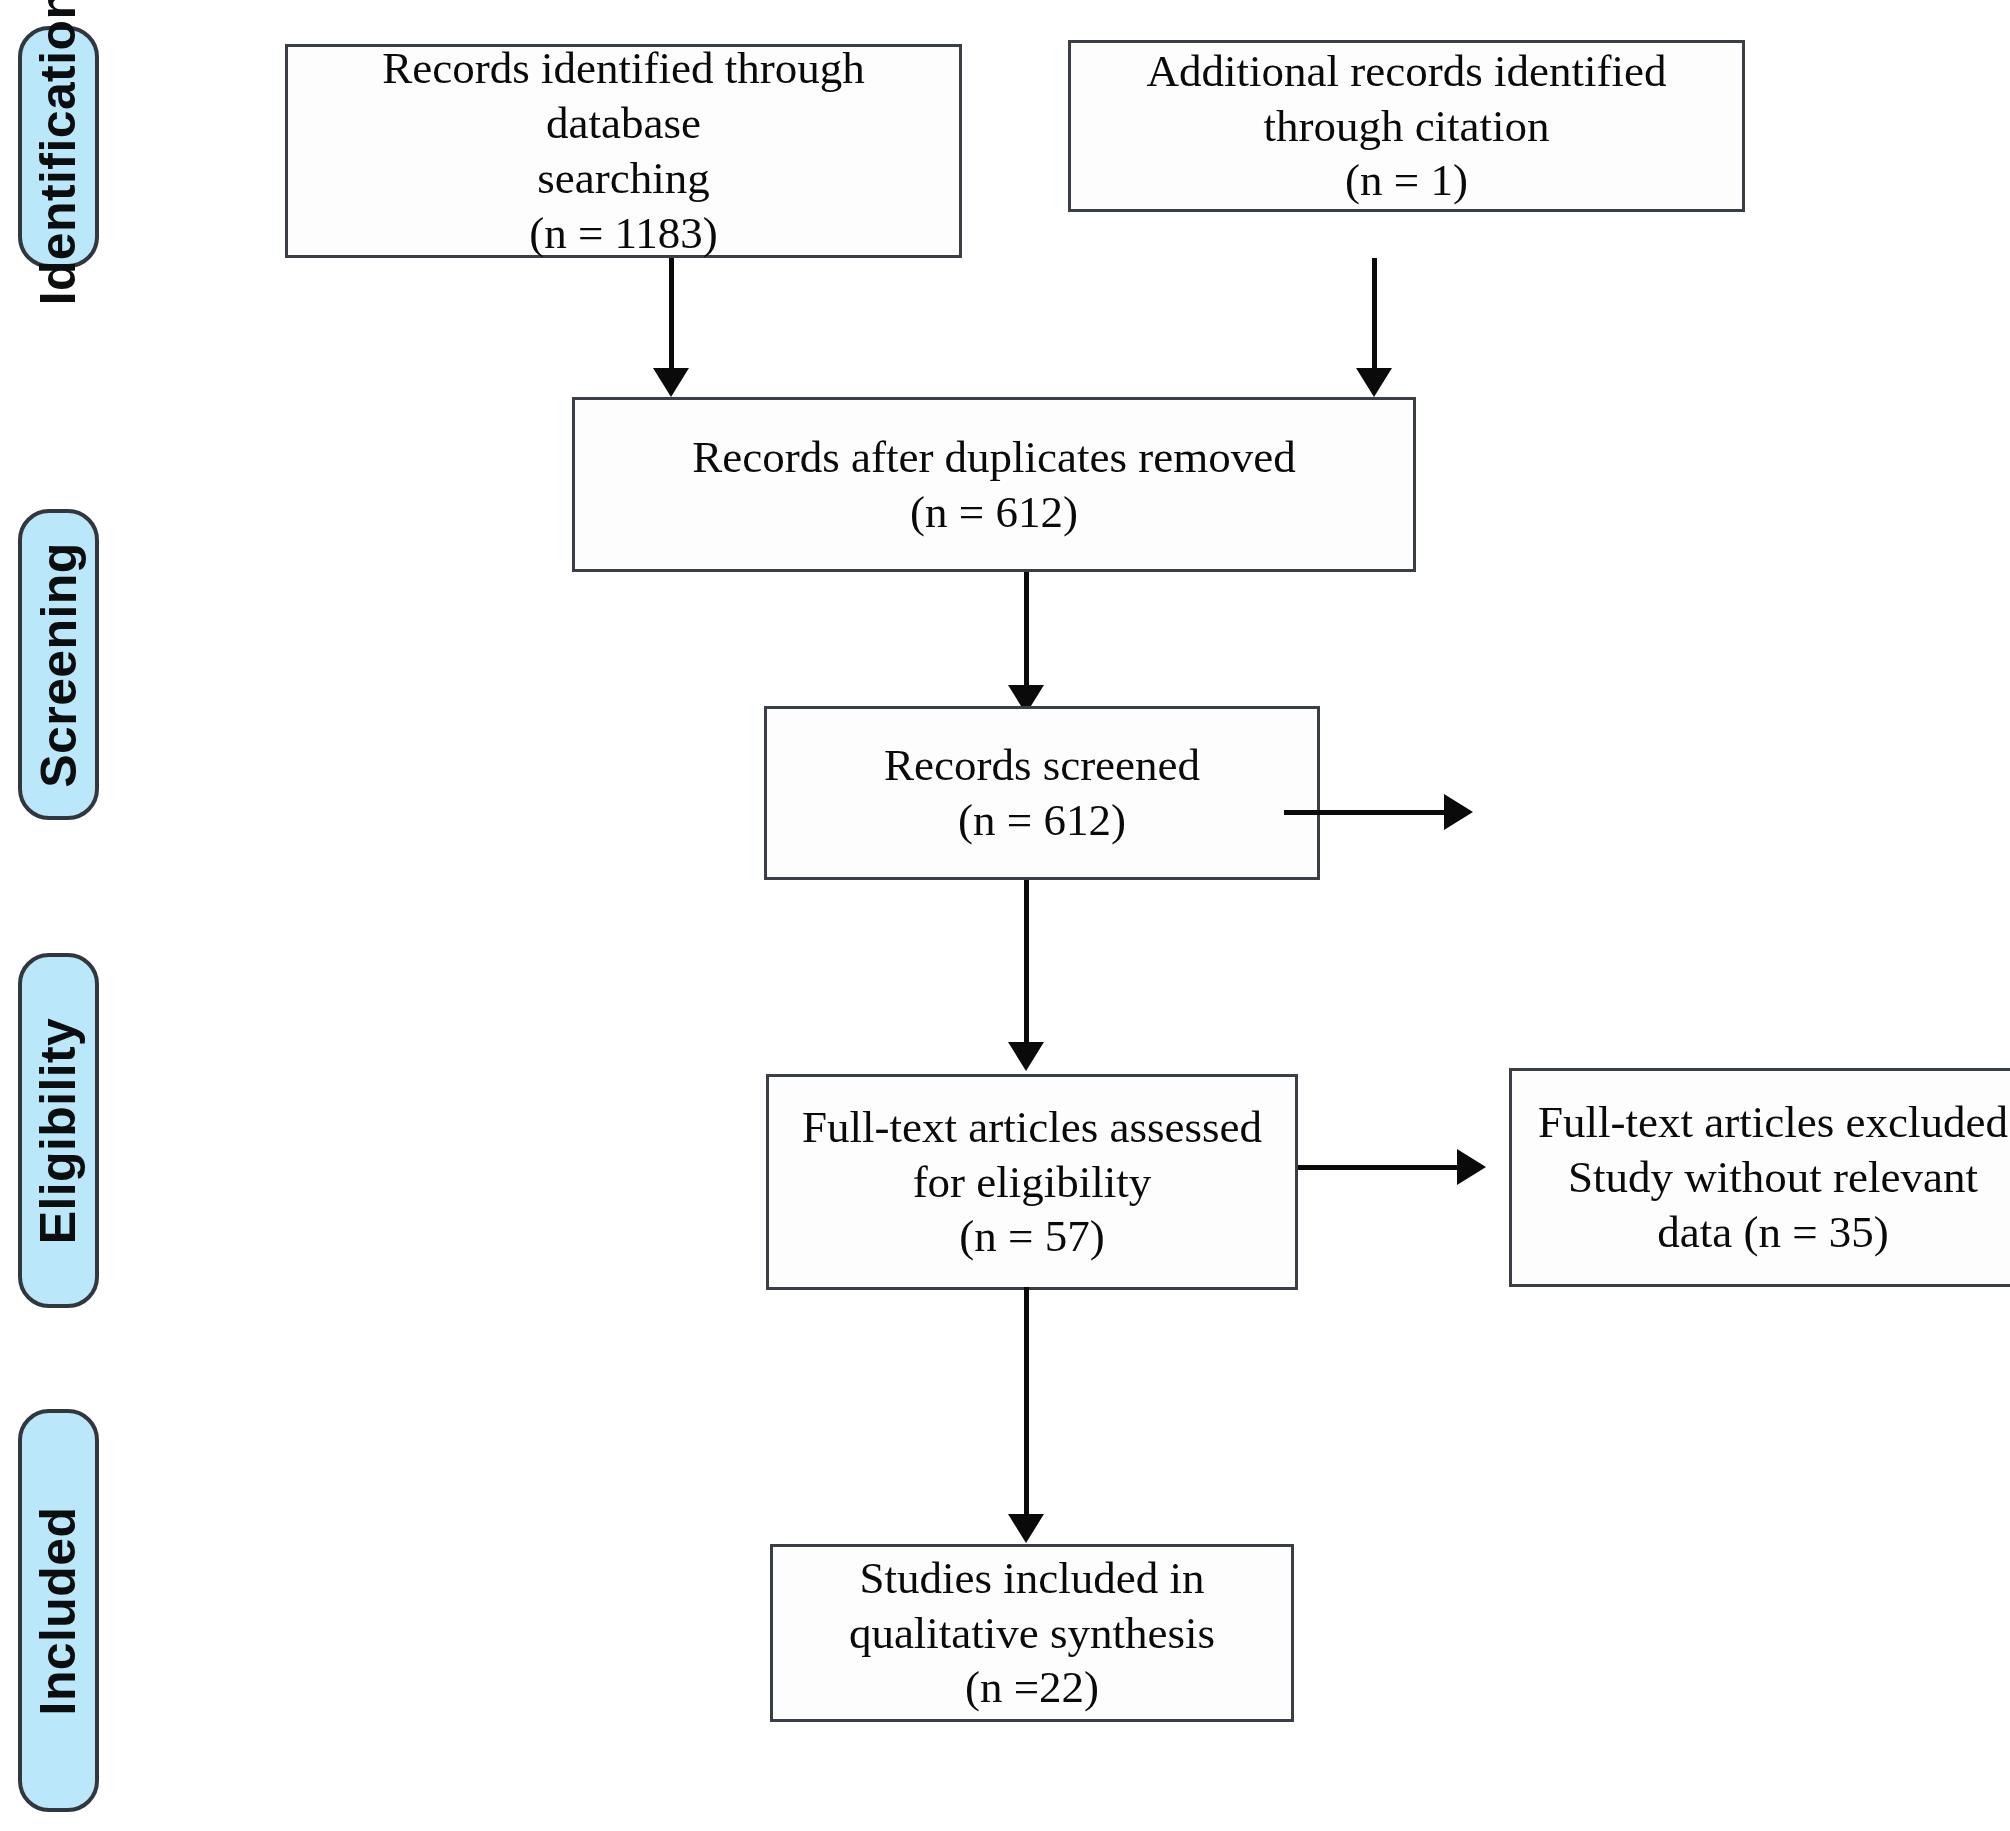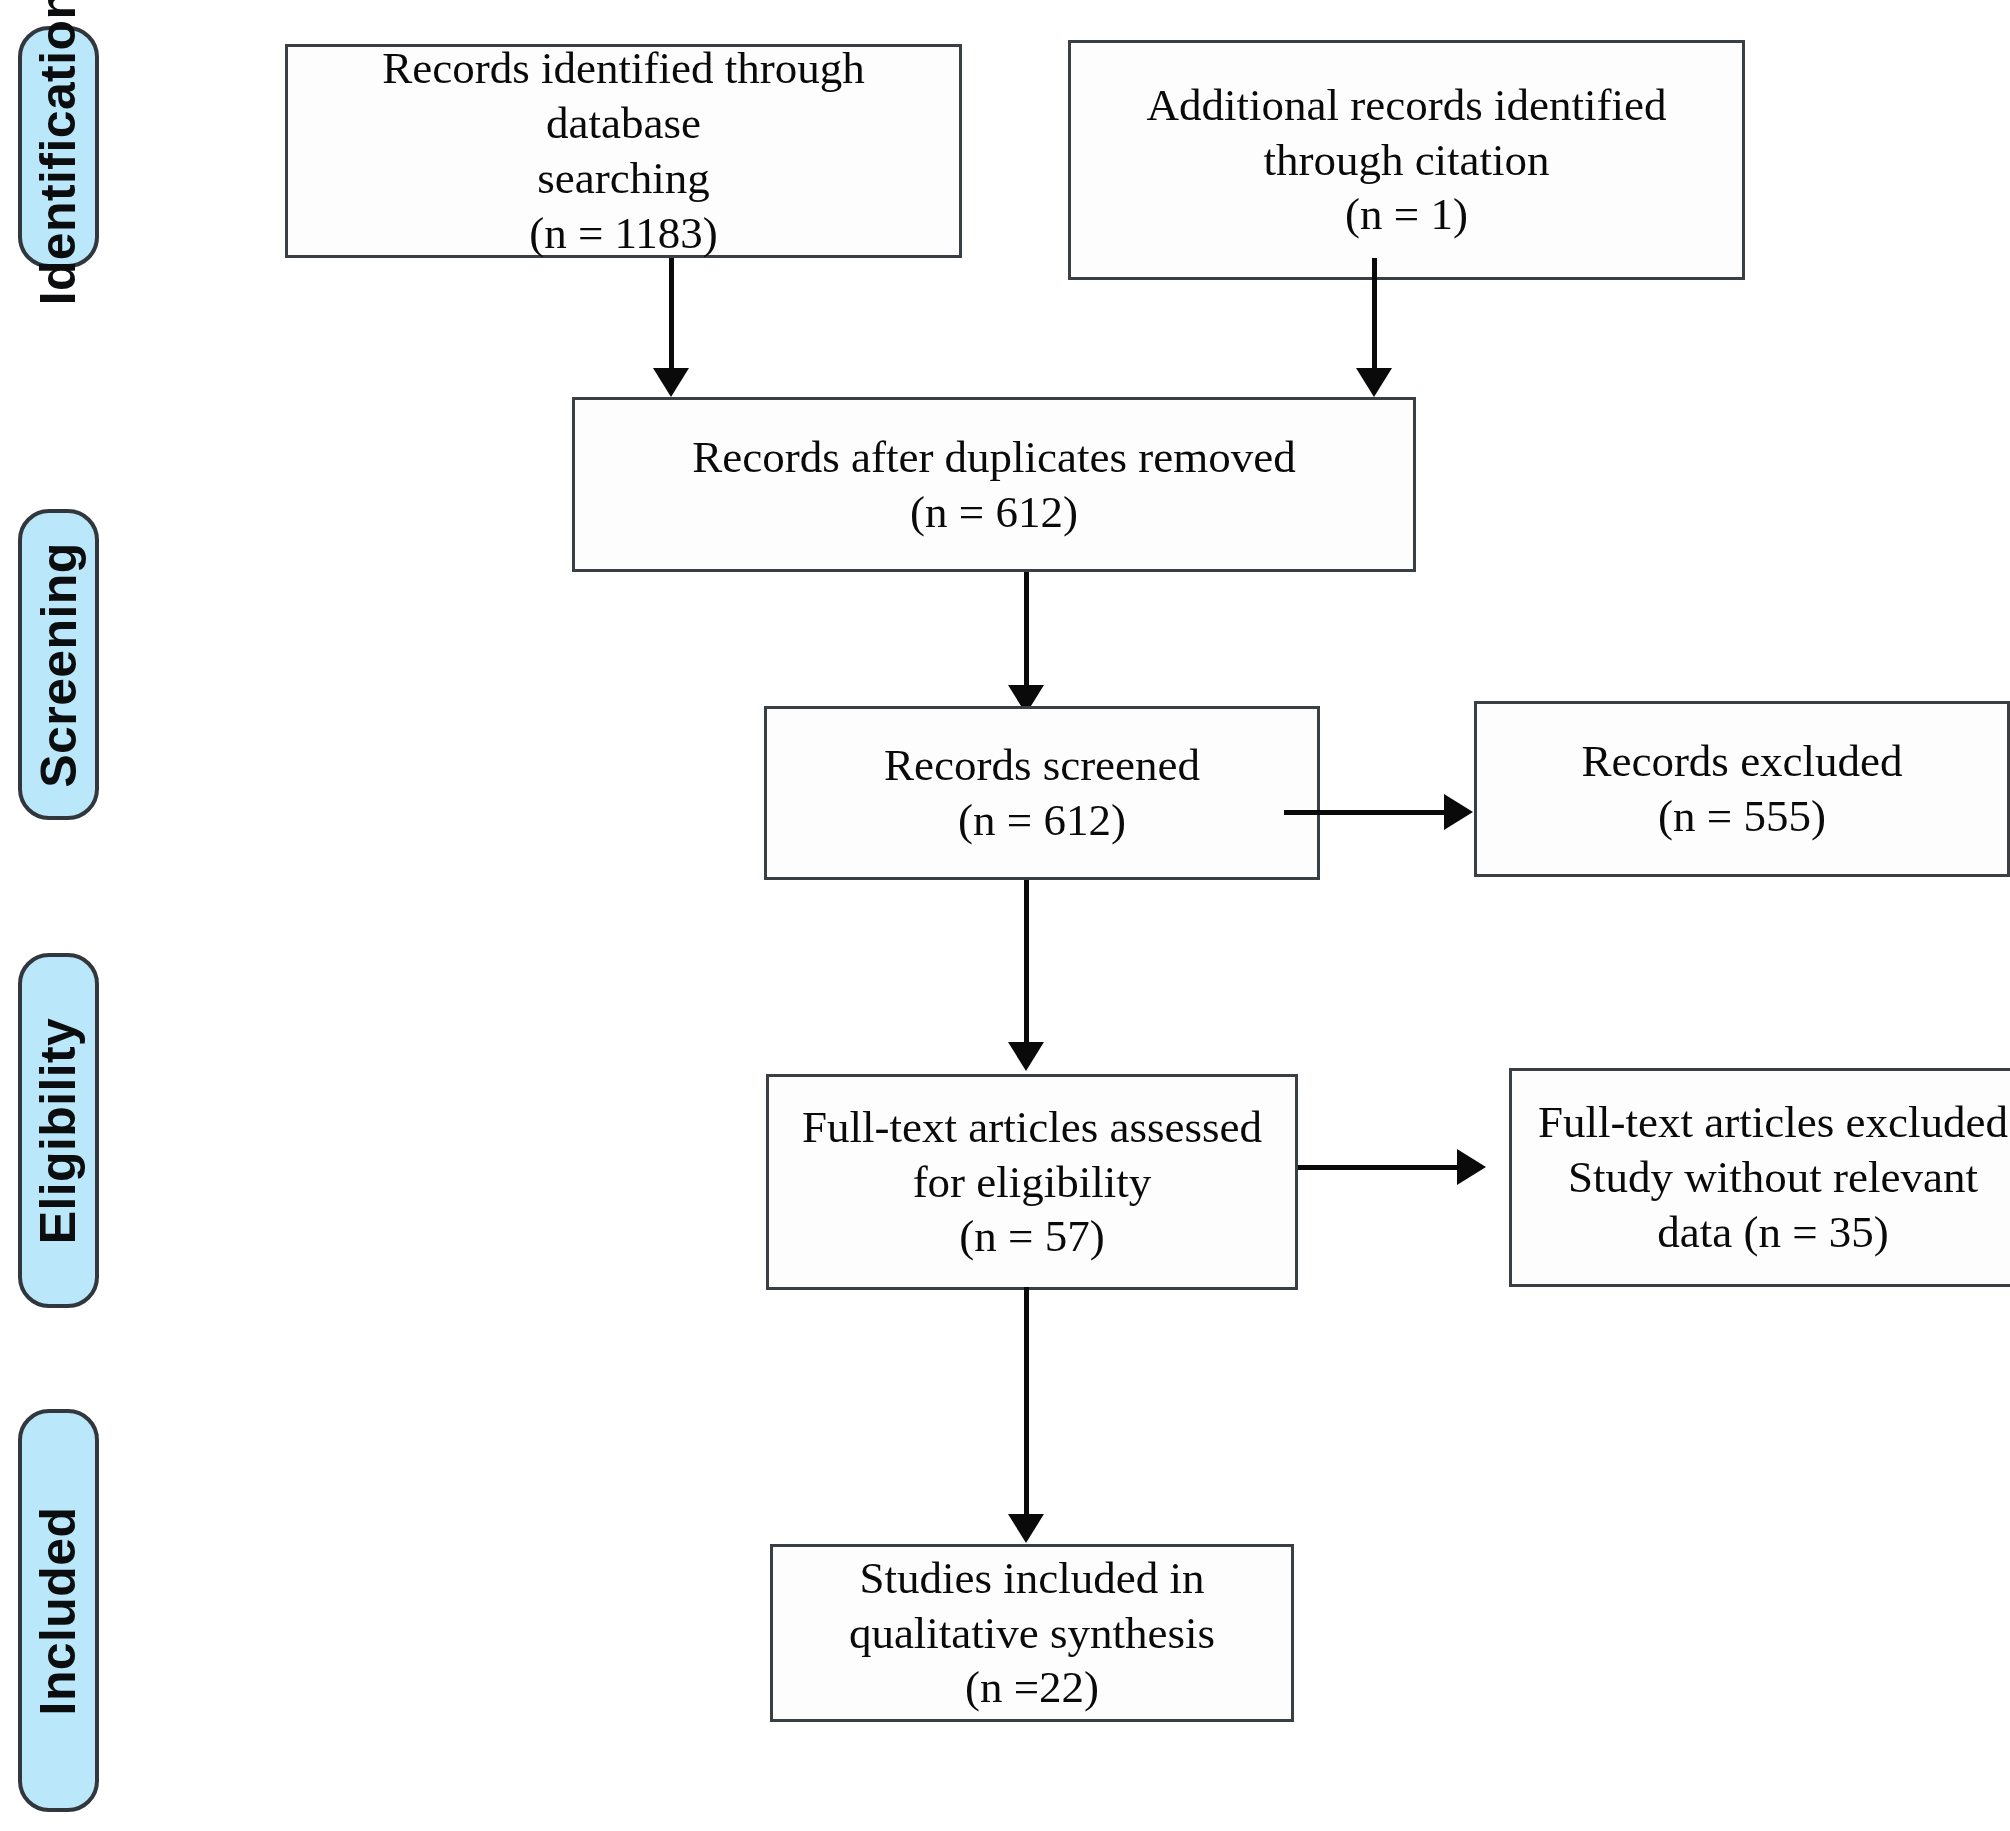--- a/index.html
+++ b/index.html
@@ -106,21 +106,21 @@
   <div class="stage-pill" style="left:18px; top:1409px; width:81px; height:403px;">
     <span class="stage-text">Included</span>
   </div>
 
   <div class="flow-box" style="left:285px; top:44px; width:677px; height:214px;">
     <span class="box-text">Records identified through database
 searching
 (n = 1183)</span>
   </div>
 
-  <div class="flow-box" style="left:1068px; top:40px; width:677px; height:240px;">
+  <div class="flow-box" style="left:1068px; top:40px; width:677px; height:172px;">
     <span class="box-text">Additional records identified
 through citation
 (n = 1)</span>
   </div>
 
   <div class="vline" style="left:669px; top:258px; height:113px;"></div>
   <div class="arrow-down" style="left:653px; top:368px;"></div>
 
   <div class="vline" style="left:1372px; top:258px; height:113px;"></div>
   <div class="arrow-down" style="left:1356px; top:368px;"></div>
@@ -131,24 +131,20 @@
   </div>
 
   <div class="vline" style="left:1024px; top:572px; height:117px;"></div>
   <div class="arrow-down" style="left:1008px; top:685px;"></div>
 
   <div class="flow-box" style="left:764px; top:706px; width:556px; height:174px;">
     <span class="box-text">Records screened
 (n = 612)</span>
   </div>
 
-  <div class="flow-box" style="left:1474px; top:701px; width:536px; height:176px;">
-    <span class="box-text">Records excluded
-(n = 555)</span>
-  </div>
 
   <div class="hline" style="left:1284px; top:810px; width:161px;"></div>
   <div class="arrow-right" style="left:1444px; top:794px;"></div>
 
   <div class="vline" style="left:1024px; top:880px; height:165px;"></div>
   <div class="arrow-down" style="left:1008px; top:1042px;"></div>
 
   <div class="flow-box" style="left:766px; top:1074px; width:532px; height:216px;">
     <span class="box-text">Full-text articles assessed
 for eligibility

